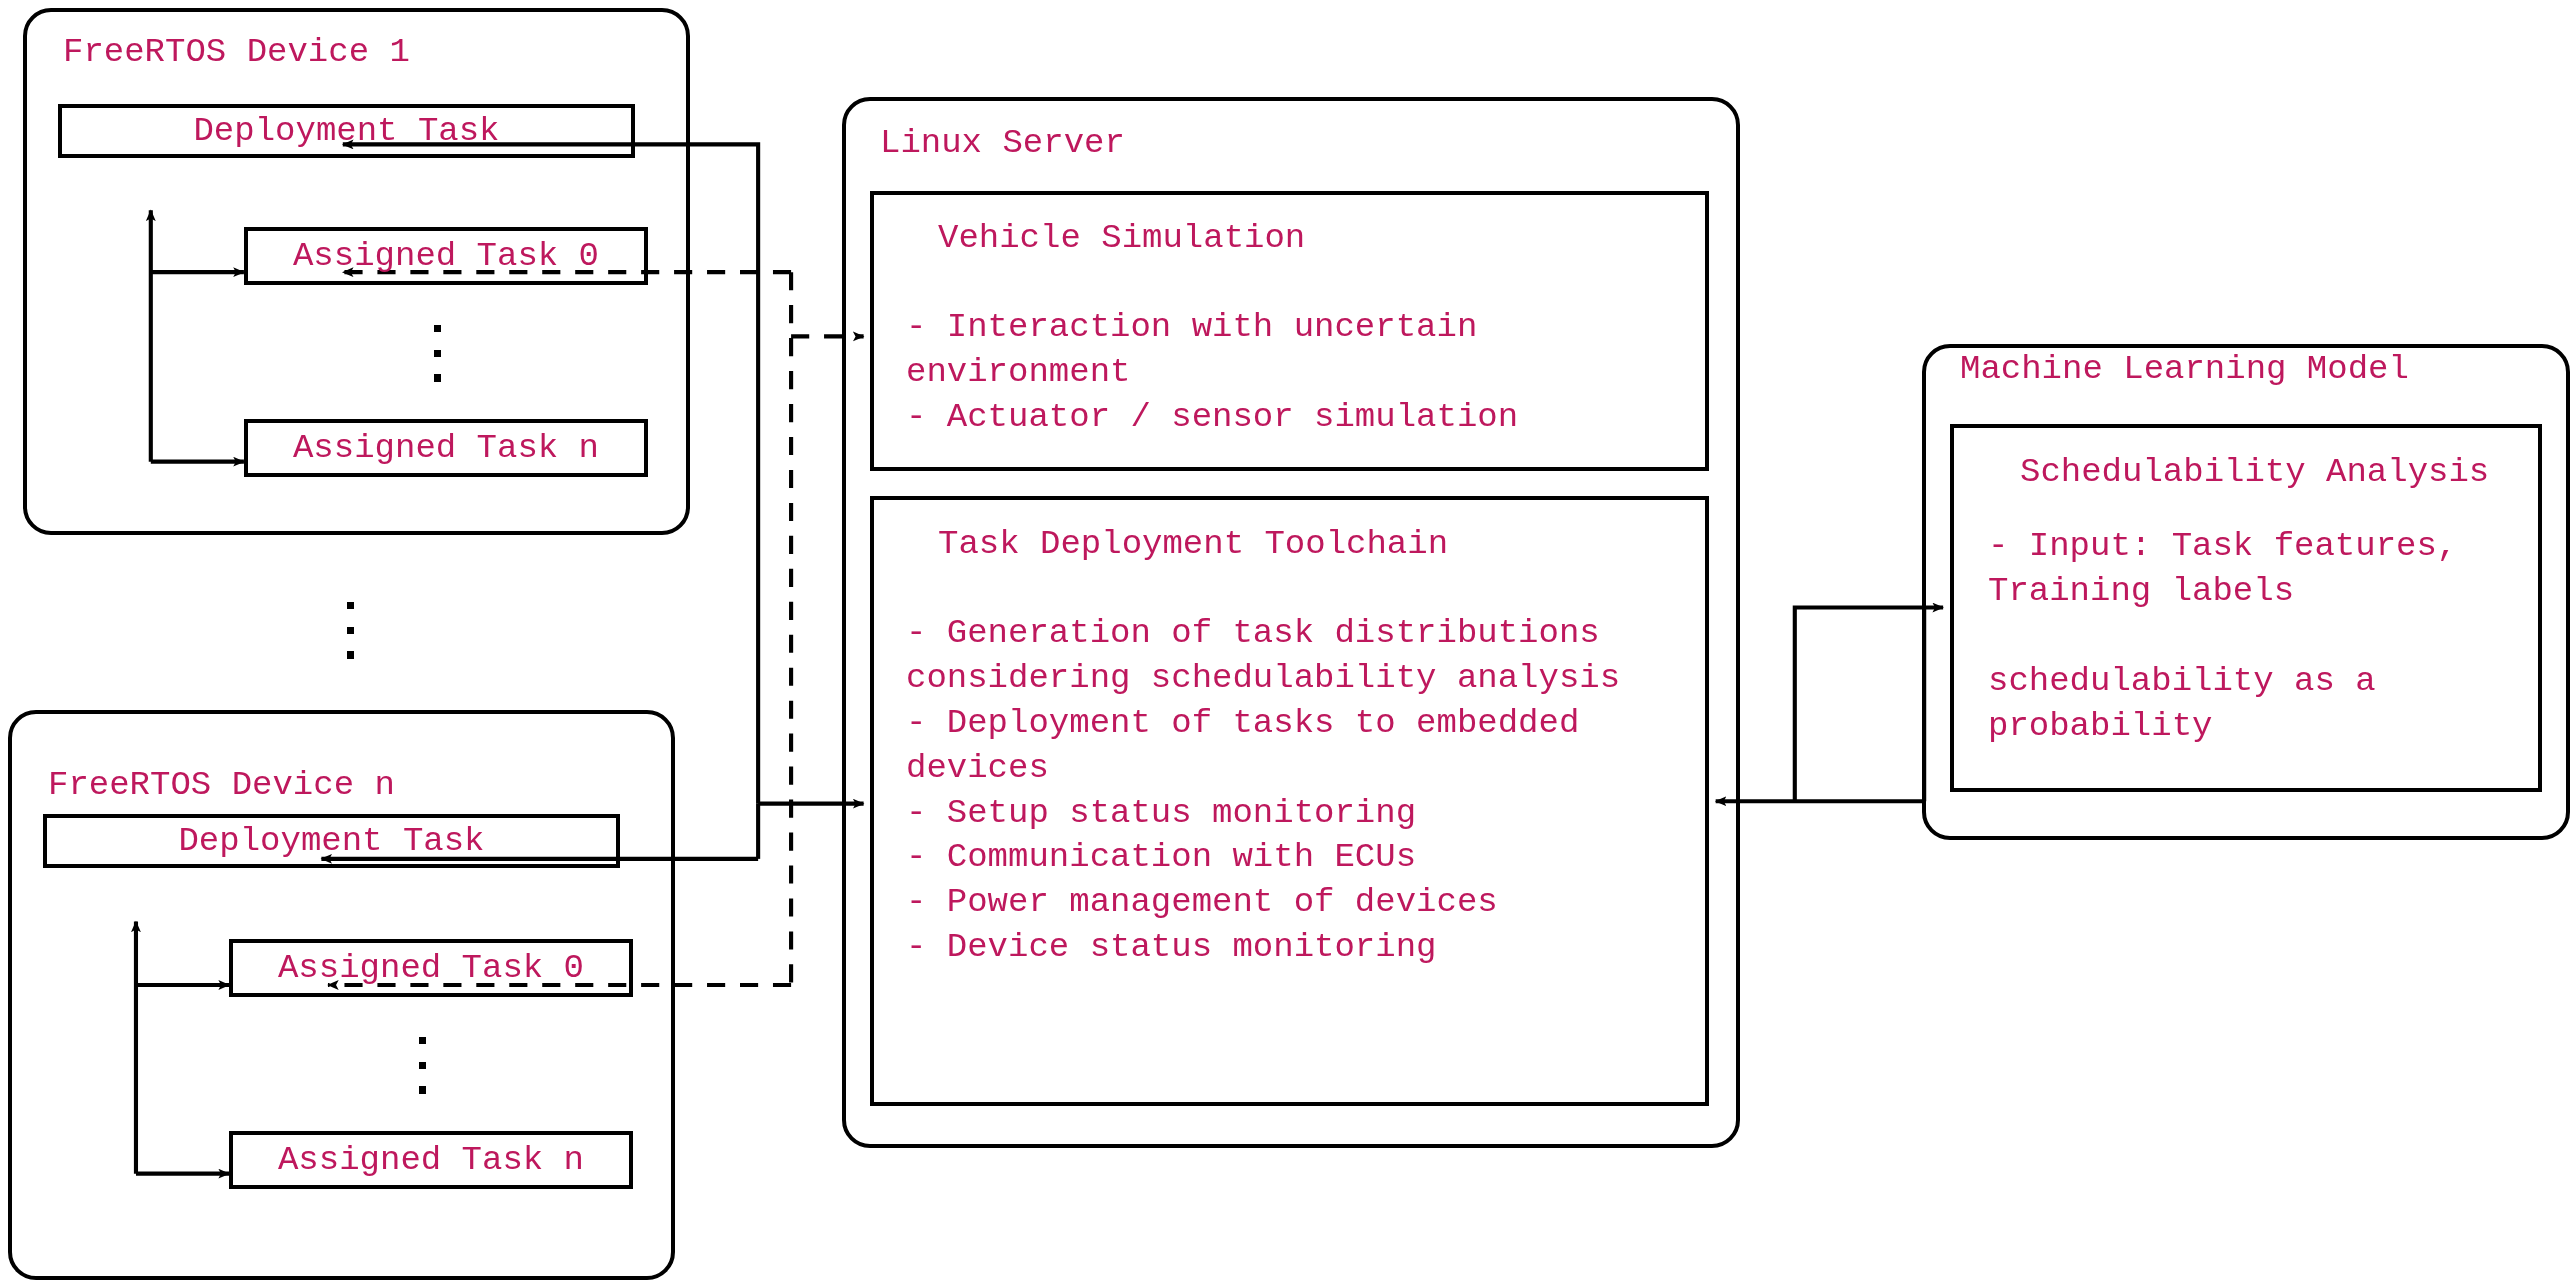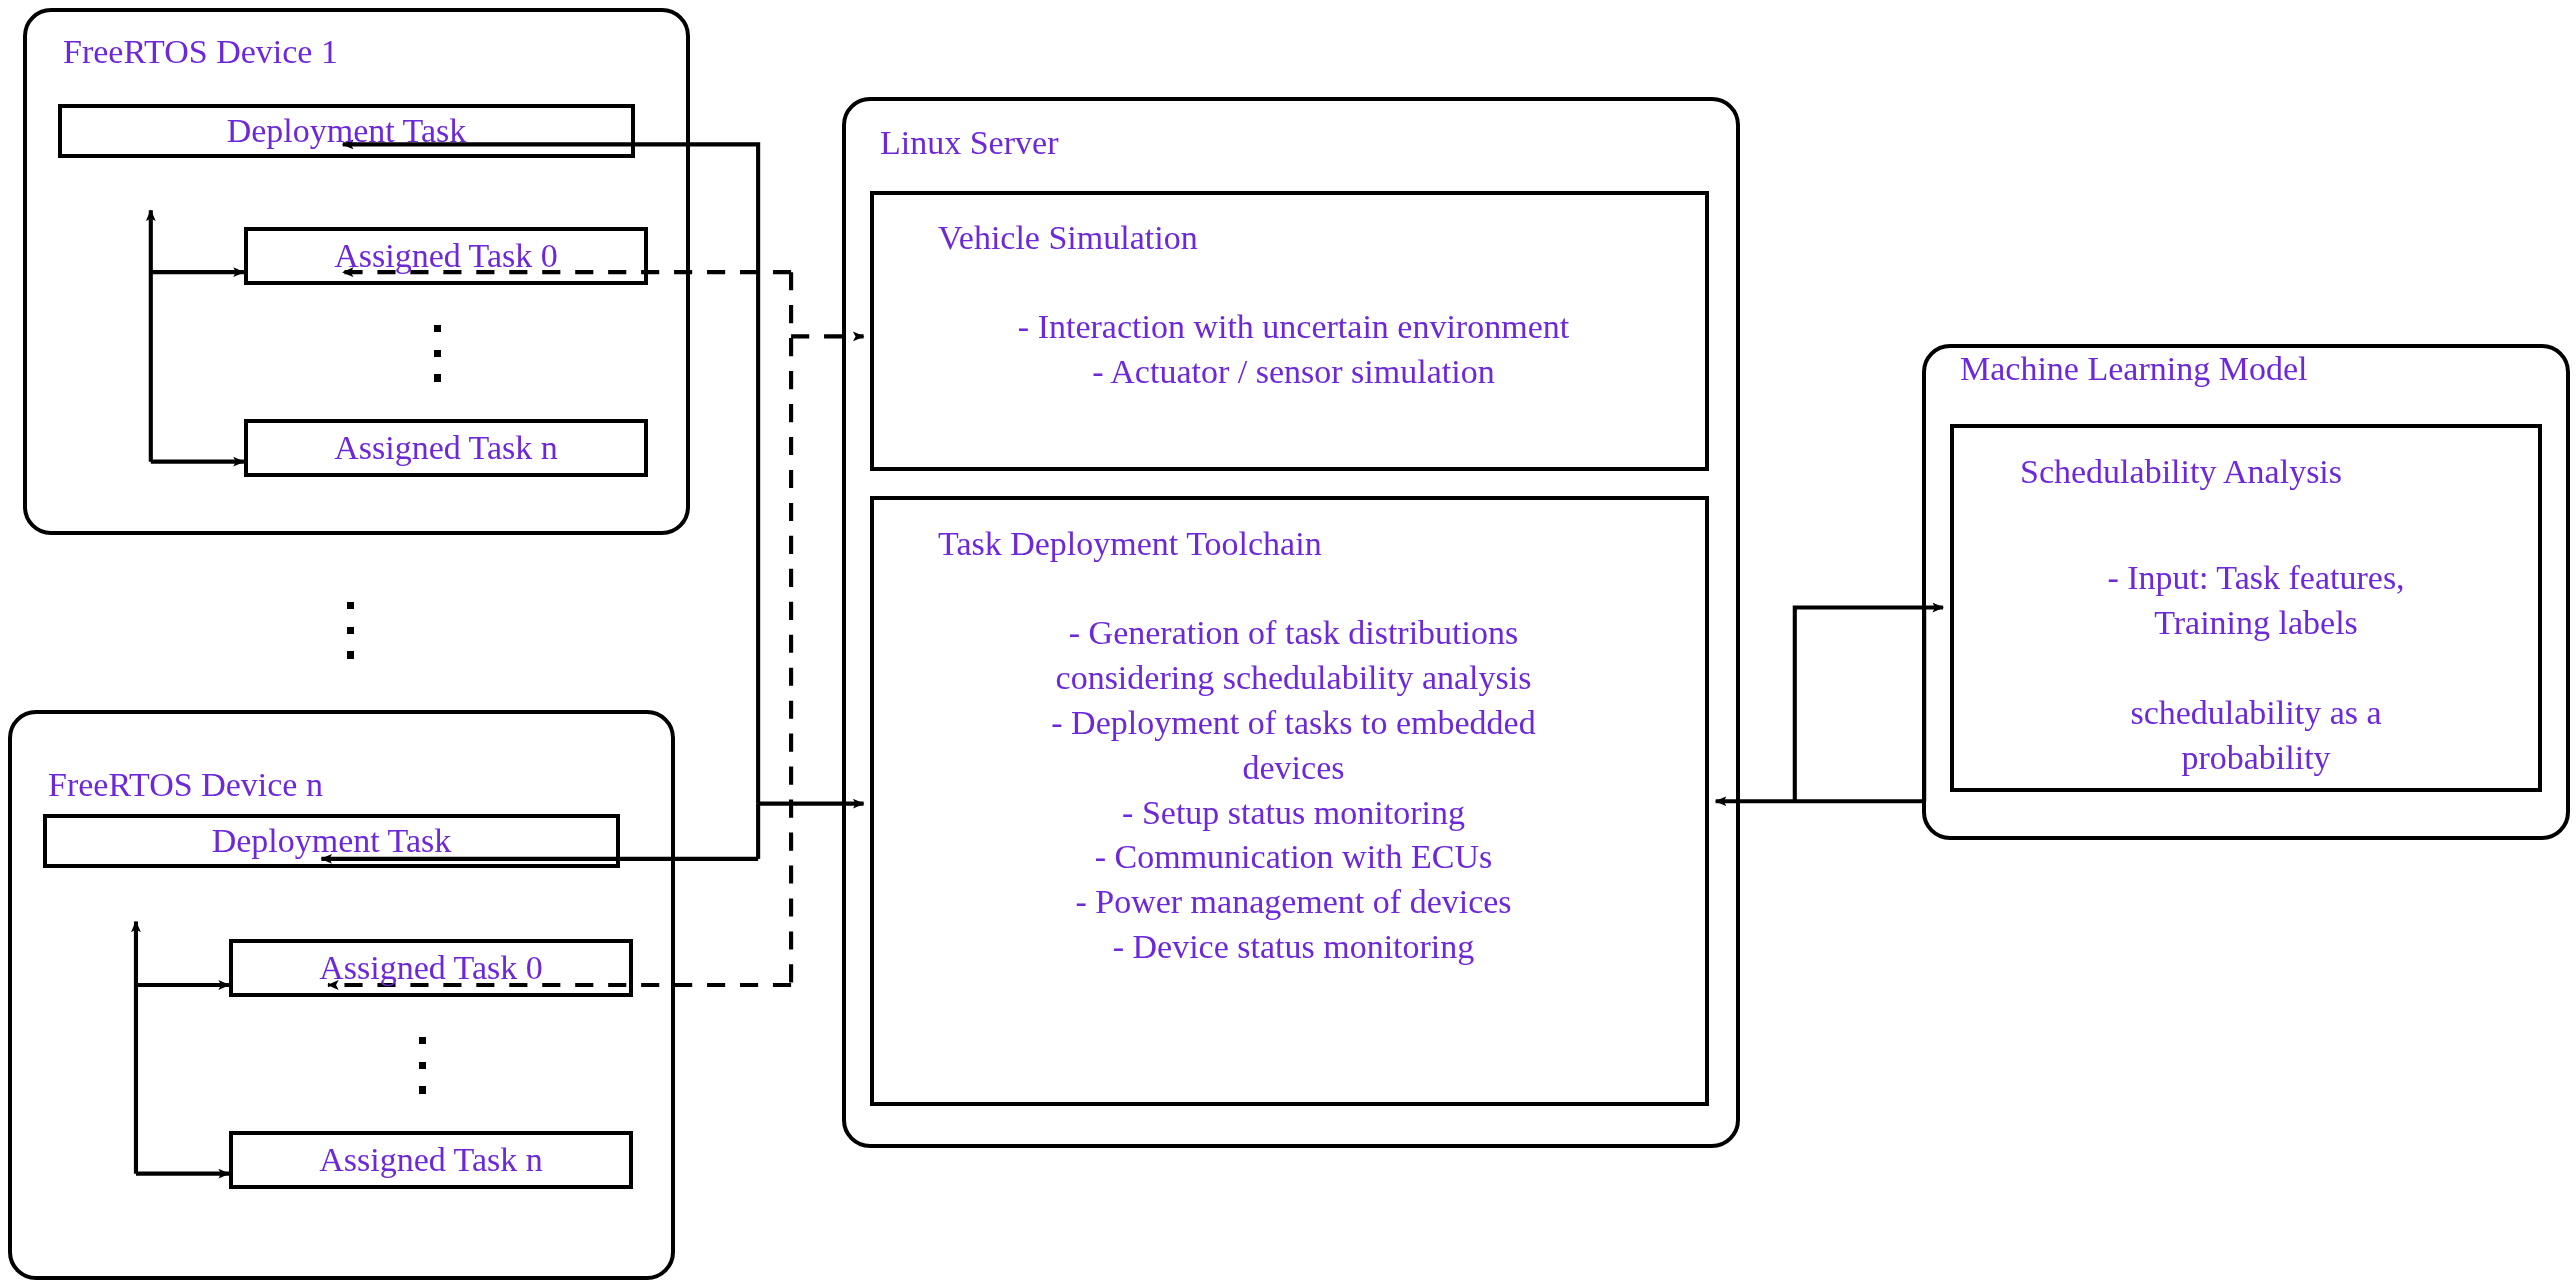--- a/index.html
+++ b/index.html
@@ -5,24 +5,23 @@
   html, body {
     margin: 0;
     padding: 0;
     background: #ffffff;
   }
   #stage {
     position: relative;
     width: 2576px;
     height: 1281px;
     background: #ffffff;
-    font-family: Liberation Serif, serif;
-    color: #6d28d9;
+    font-family: Liberation Mono, monospace;
+    color: #be185d;
     overflow: hidden;
-    text-align: center;
   }
   svg.wires {
     position: absolute;
     left: 0; top: 0;
     width: 2576px;
     height: 1281px;
     pointer-events: none;
   }
   .container-box {
     position: absolute;
@@ -195,16 +194,16 @@
   <div class="inner-title" style="left:906px; top:527px;">Task Deployment Toolchain</div>
   <div class="bullets" style="left:906px; top:611px; width:775px;"><span>- Generation of task distributions</span><br><span>considering schedulability analysis</span><br><span>- Deployment of tasks to embedded</span><br><span>devices</span><br><span>- Setup status monitoring</span><br><span>- Communication with ECUs</span><br><span>- Power management of devices</span><br><span>- Device status monitoring</span></div>
 
   <div class="container-box" style="left:1922px; top:344px; width:648px; height:496px;">
   </div>
   <div class="container-title" style="left:1960px; top:352px;">Machine Learning Model</div>
 
   <div class="inner-box" style="left:1950px; top:424px; width:592px; height:368px;">
   </div>
   <div class="inner-title" style="left:1988px; top:455px;">Schedulability Analysis</div>
-  <div class="bullets" style="left:1988px; top:556px; width:536px;"><span>- Input: Task features,</span><br><span>Training labels</span><br><br><span>schedulability as a</span><br><span>probability</span></div>
+  <div class="bullets" style="left:1988px; top:524px; width:536px;"><span>- Input: Task features,</span><br><span>Training labels</span><br><br><span>schedulability as a</span><br><span>probability</span></div>
 
 </div>
 
 
 </body></html>

